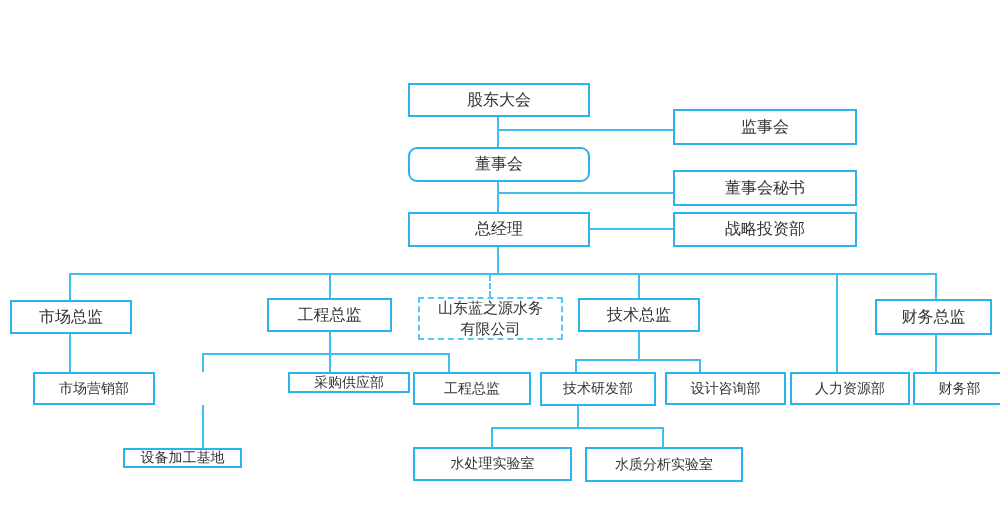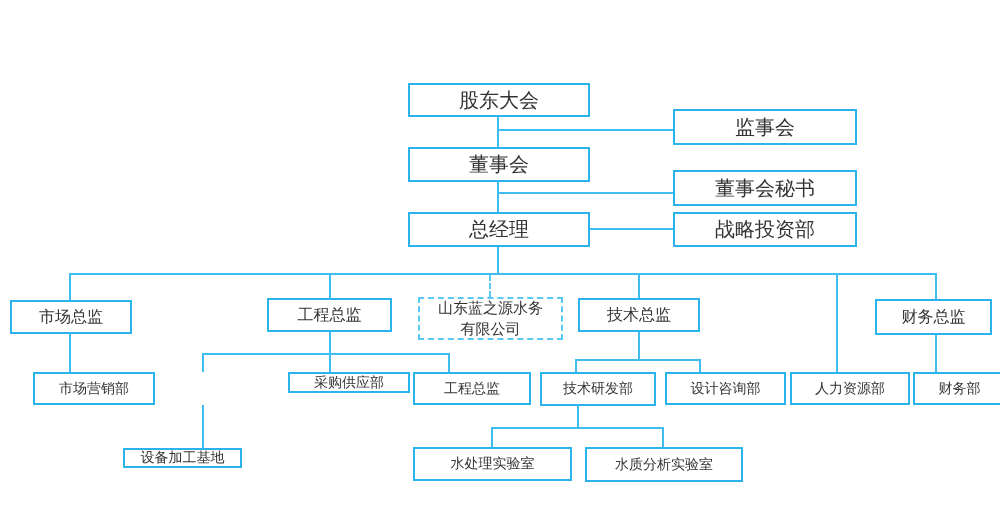--- a/index.html
+++ b/index.html
@@ -21,21 +21,21 @@
     border: 2px solid #2bb4ec;
     background: #ffffff;
     color: #333333;
     display: flex;
     align-items: center;
     justify-content: center;
     text-align: center;
     white-space: nowrap;
     z-index: 2;
   }
-  .lvl-top   { font-size: 20px; }
+  .lvl-top   { font-size: 16px; }
   .lvl-dir   { font-size: 16px; }
   .lvl-dept  { font-size: 14px; margin-left: 23px; }
   .lvl-sub   { font-size: 14px; }
   .node.dashed {
     border: 2px dashed #58c8f4;
     font-size: 15px;
     line-height: 1.35;
     white-space: normal;
   }
   .node.dashed .two-line { display: block; }
@@ -50,21 +50,21 @@
     position: absolute;
     width: 0;
     border-left: 2px dashed #58c8f4;
     background: transparent;
     z-index: 1;
   }
 
   
   #n-shareholders        { left: 408px; top:  83px; width: 182px; height: 34px; }
   #n-supervisors         { left: 673px; top: 109px; width: 184px; height: 36px; }
-  #n-board               { left: 408px; top: 147px; width: 182px; height: 35px; }
+  #n-board               { left: 408px; top: 147px; width: 182px; height: 35px; border-radius: 9px; }
   #n-board-secretary     { left: 673px; top: 170px; width: 184px; height: 36px; }
   #n-general-manager     { left: 408px; top: 212px; width: 182px; height: 35px; }
   #n-strategic-invest    { left: 673px; top: 212px; width: 184px; height: 35px; }
   #n-company             { left: 418px; top: 297px; width: 145px; height: 43px; }
   #n-marketing-director  { left:  10px; top: 300px; width: 122px; height: 34px; }
   #n-engineering-director{ left: 267px; top: 298px; width: 125px; height: 34px; }
   #n-technical-director  { left: 578px; top: 298px; width: 122px; height: 34px; }
   #n-finance-director    { left: 875px; top: 299px; width: 117px; height: 36px; }
   #n-marketing-dept      { left:  10px; top: 372px; width: 122px; height: 33px; }
   #n-engineering-mgmt    { left: 143px; top: 372px; width: 119px; height: 33px; }

